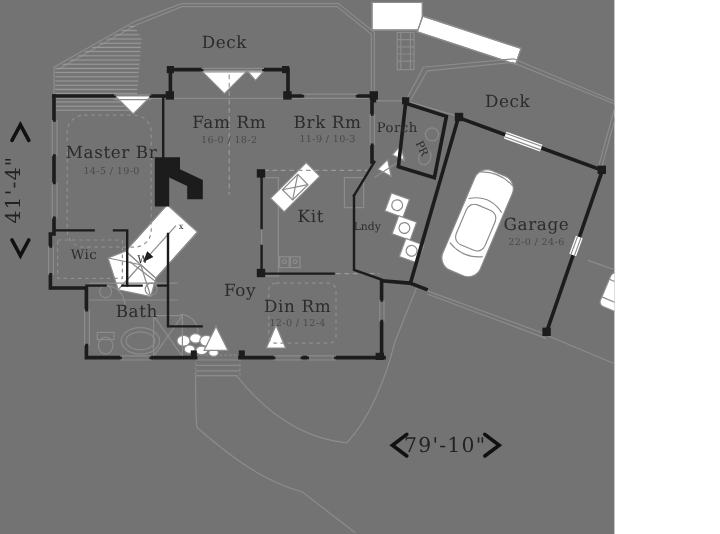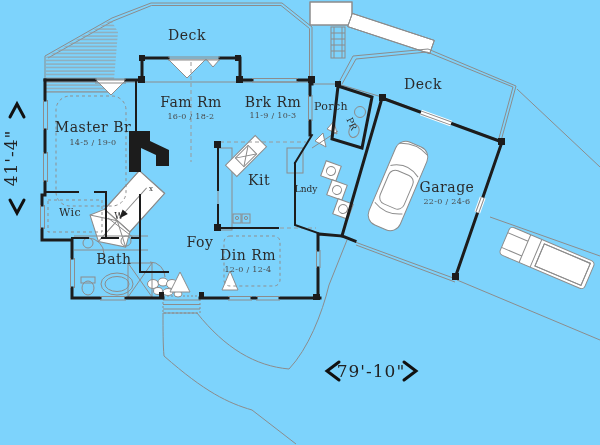--- a/index.html
+++ b/index.html
@@ -1,16 +1,16 @@
 <!DOCTYPE html>
 <html><head>
 <meta charset="utf-8">
 <style>
   html,body{margin:0;padding:0;background:#ffffff;}
-  #canvas{width:600px;height:445px;position:relative;background:#7dd3fc;overflow:hidden;}
+  #canvas{width:512px;height:445px;position:relative;background:#737373;overflow:hidden;}
   svg{display:block;}
   .wall{stroke:#1c1c1c;stroke-width:3;fill:none;stroke-linecap:square;}
   .wall2{stroke:#1c1c1c;stroke-width:2;fill:none;stroke-linecap:square;}
   .thin{stroke:#8c8c8c;stroke-width:1;fill:none;}
   .thinf{stroke:#8c8c8c;stroke-width:1;fill:#ffffff;}
   .dash{stroke:#9a9a9a;stroke-width:1;fill:none;stroke-dasharray:4 3;}
   .dashr{stroke:#8f8f8f;stroke-width:1;fill:none;stroke-dasharray:3 3;}
   .blk{fill:#1c1c1c;stroke:none;}
   .winbg{fill:#ffffff;stroke:none;}
   text{font-family:"DejaVu Serif","Liberation Serif",serif;fill:#2b2b2b;}

